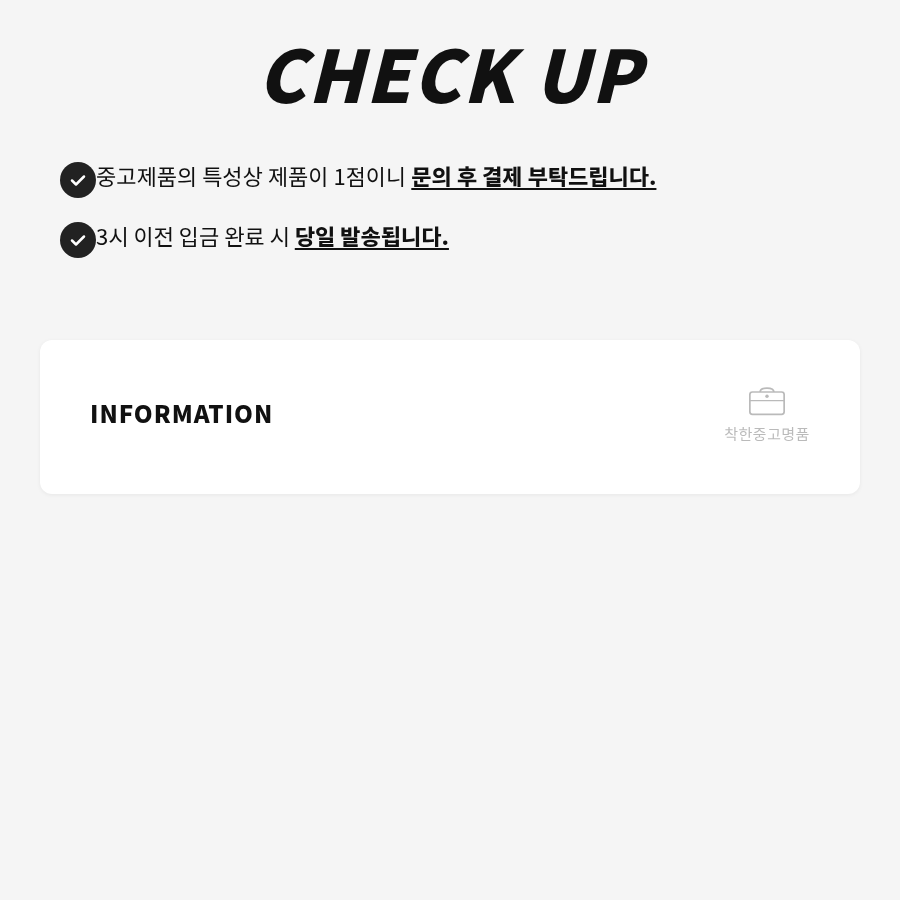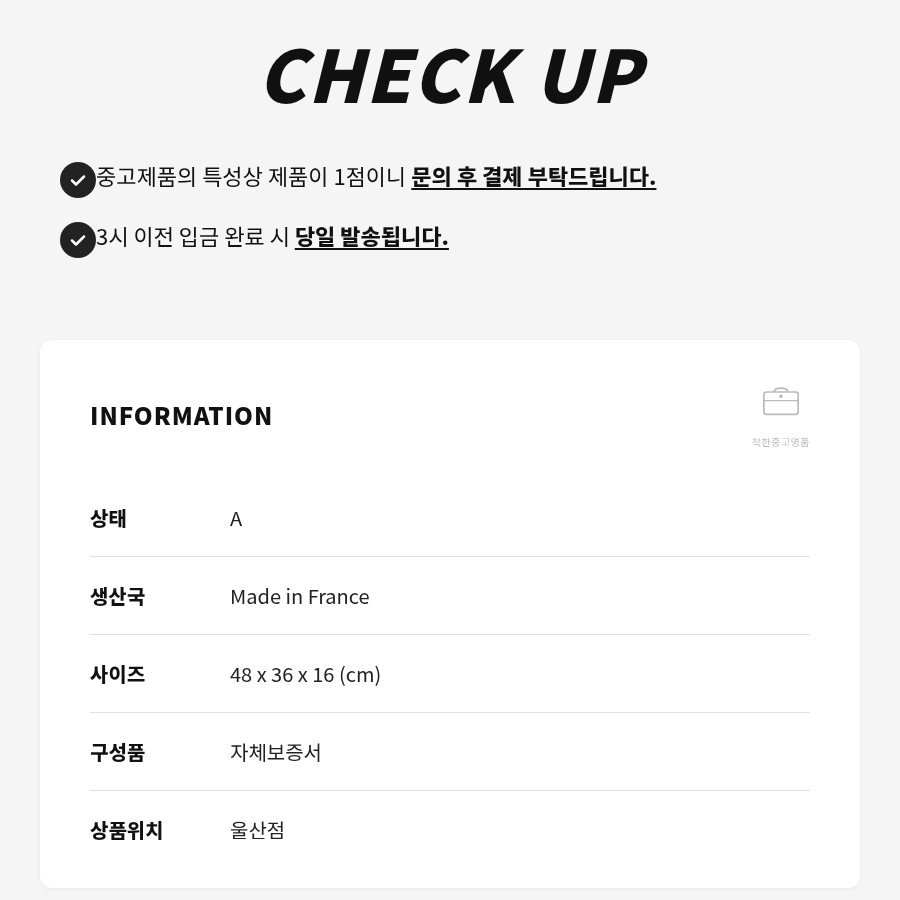--- a/index.html
+++ b/index.html
@@ -96,23 +96,23 @@
       align-items: center;
       opacity: 0.4;
     }
 
     .watermark-icon {
       width: 44px;
       height: 36px;
     }
 
     .watermark-text {
-      font-size: 10px;
+      font-size: 15px;
       color: #555;
-      margin-top: 18px;
+      margin-top: 7px;
       letter-spacing: 0.5px;
     }
 
     .info-table {
       width: 100%;
       border-collapse: collapse;
     }
 
     .info-table tr {
       border-bottom: 1px solid #e0e0e0;
@@ -177,37 +177,13 @@
       <svg class="watermark-icon" viewBox="0 0 50 42" fill="none" xmlns="http://www.w3.org/2000/svg">
         <rect x="5" y="14" width="40" height="26" rx="3" stroke="#555" stroke-width="2" fill="none"></rect>
         <path d="M17 14 C17 8 33 8 33 14" stroke="#555" stroke-width="2" fill="none"></path>
         <line x1="5" y1="24" x2="45" y2="24" stroke="#555" stroke-width="1.5"></line>
         <circle cx="25" cy="19" r="2" fill="#555"></circle>
       </svg>
       <span class="watermark-text">착한중고명품</span>
     </div>
   </div>
 
-  <table class="info-table">
-    <tbody>
-      <tr>
-        <td class="label">상태</td>
-        <td class="value">A</td>
-      </tr>
-      <tr>
-        <td class="label">생산국</td>
-        <td class="value">Made in France</td>
-      </tr>
-      <tr>
-        <td class="label">사이즈</td>
-        <td class="value">48 x 36 x 16 (cm)</td>
-      </tr>
-      <tr>
-        <td class="label">구성품</td>
-        <td class="value">자체보증서</td>
-      </tr>
-      <tr>
-        <td class="label">상품위치</td>
-        <td class="value">울산점</td>
-      </tr>
-    </tbody>
-  </table>
 </div>
 
 </body></html>

